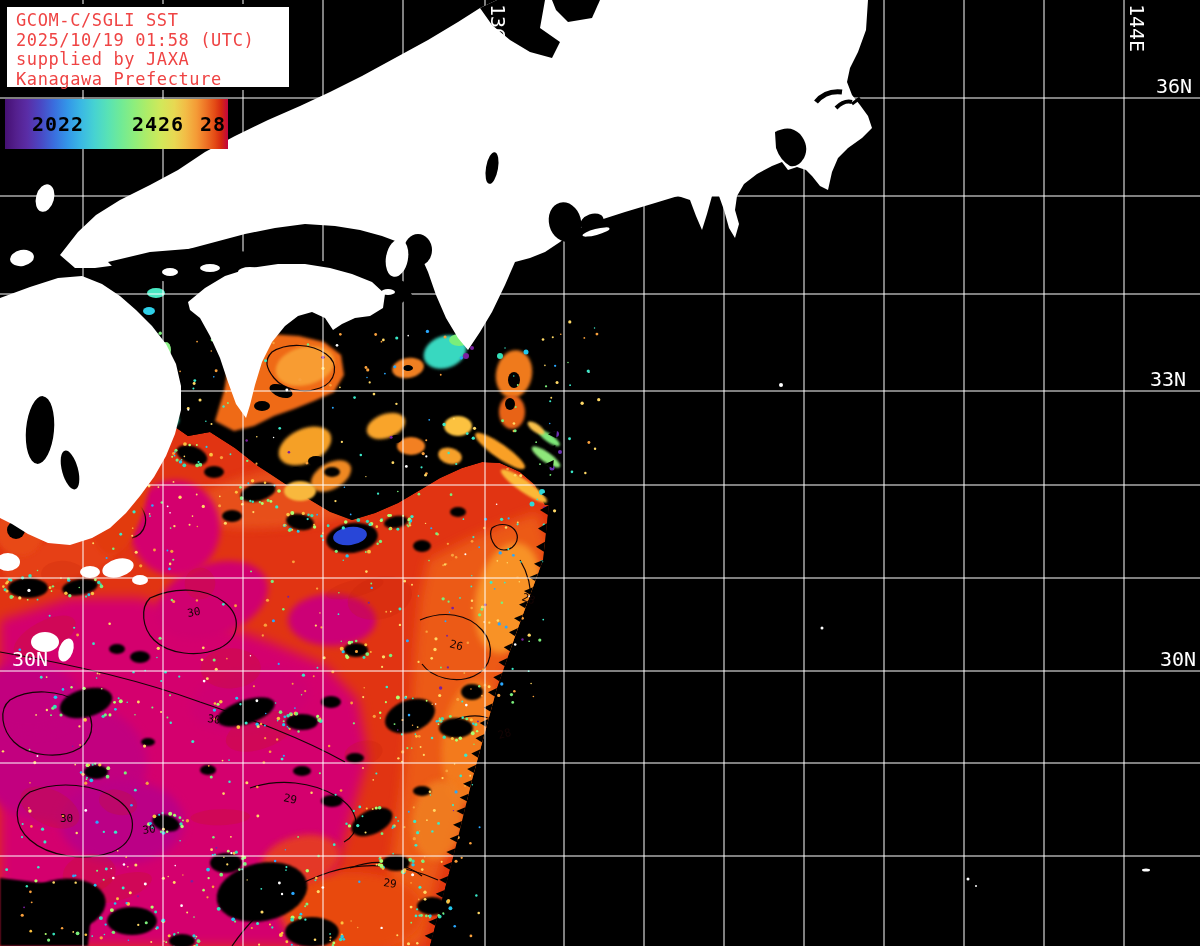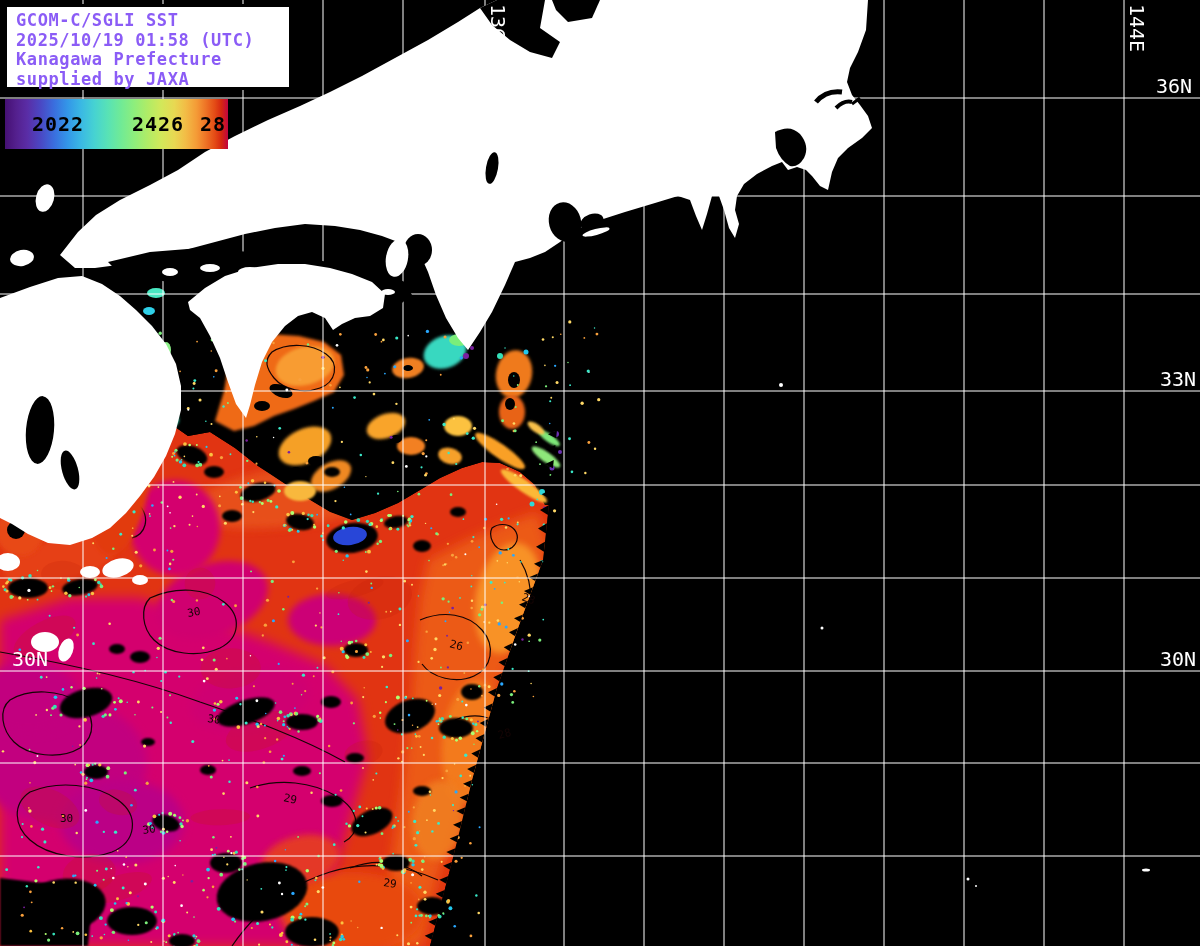--- a/index.html
+++ b/index.html
@@ -1,21 +1,21 @@
 <!DOCTYPE html>
 <html><head>
 <meta charset="utf-8">
 <style>
   html,body{margin:0;padding:0;background:#000;}
   .stage{position:relative;width:1200px;height:946px;overflow:hidden;background:#000;
          font-family:"DejaVu Sans Mono","Liberation Mono",monospace;}
   .stage svg{position:absolute;left:0;top:0;}
   .hdr{position:absolute;left:4px;top:4px;width:288px;height:86px;background:#fff;
        border:3px solid #000;box-sizing:border-box;padding:4px 9px;z-index:30;}
-  .hdr div{font-weight:bold;font-size:17px;line-height:19.5px;color:#8b5cf6;letter-spacing:.6px;white-space:nowrap;}
+  .hdr div{font-weight:normal;font-size:17px;line-height:19.5px;color:#ef4444;letter-spacing:.6px;white-space:nowrap;}
   .cbar{position:absolute;left:5px;top:99px;width:223px;height:50px;z-index:30;}
   .cbar .tick{position:absolute;top:50%;transform:translate(-50%,-50%);
        font-weight:bold;font-size:20px;color:#000;letter-spacing:1px;}
   .glabel{position:absolute;color:#fff;font-size:20px;line-height:20px;z-index:20;white-space:nowrap;}
   .glabel.vert{transform:rotate(90deg);transform-origin:0 0;}
 </style>
 </head>
 <body>
 
 <div class="stage">
@@ -1293,30 +1293,30 @@
         <ellipse cx="66" cy="650" rx="7" ry="12" fill="#ffffff" transform="rotate(20 66 650)"></ellipse>
         <ellipse cx="8" cy="562" rx="12" ry="9" fill="#ffffff"></ellipse>
         <ellipse cx="45" cy="198" rx="9" ry="14" fill="#ffffff" transform="rotate(15 45 198)"></ellipse>
         <ellipse cx="22" cy="258" rx="12" ry="8" fill="#ffffff" transform="rotate(-10 22 258)"></ellipse>
       </g>
     </svg>
 
   <div class="hdr">
     <div>GCOM-C/SGLI SST</div>
     <div>2025/10/19 01:58 (UTC)</div>
+    <div>supplied by JAXA</div>
     <div>Kanagawa Prefecture</div>
-    <div>supplied by JAXA</div>
   </div>
 
   <div class="cbar" id="cbar" style="background: linear-gradient(to right, rgb(69, 16, 115) 0%, rgb(84, 32, 142) 5%, rgb(90, 45, 166) 10%, rgb(74, 72, 196) 16%, rgb(58, 110, 222) 22%, rgb(51, 150, 232) 28%, rgb(58, 184, 228) 34%, rgb(70, 210, 210) 40%, rgb(88, 226, 182) 46%, rgb(112, 234, 150) 52%, rgb(142, 238, 124) 58%, rgb(176, 236, 102) 64%, rgb(210, 232, 90) 70%, rgb(232, 216, 82) 76%, rgb(242, 188, 70) 81%, rgb(244, 154, 54) 86%, rgb(238, 116, 38) 90%, rgb(228, 76, 22) 94%, rgb(214, 40, 16) 97%, rgb(194, 4, 64) 100%);">
       <span class="tick" style="left: 40px;">20</span>
       <span class="tick" style="left: 66px;">22</span>
       <span class="tick" style="left: 140px;">24</span>
       <span class="tick" style="left: 166px;">26</span>
       <span class="tick" style="left: 208px;">28</span>
     </div>
 <div class="glabel" style="top: 76px; right: 8px;">36N</div>
-    <div class="glabel" style="top: 369px; right: 4px;">33N</div>
+    <div class="glabel" style="top: 369px; right: 14px;">33N</div>
     <div class="glabel" style="top: 649px; right: 4px;">30N</div>
     <div class="glabel" style="top: 649px; left: 12px;">30N</div>
     <div class="glabel vert" style="left: 508px; top: 4px;">136E</div>
     <div class="glabel vert" style="left: 1147px; top: 4px;">144E</div>
   </div>
 
 </body></html>

